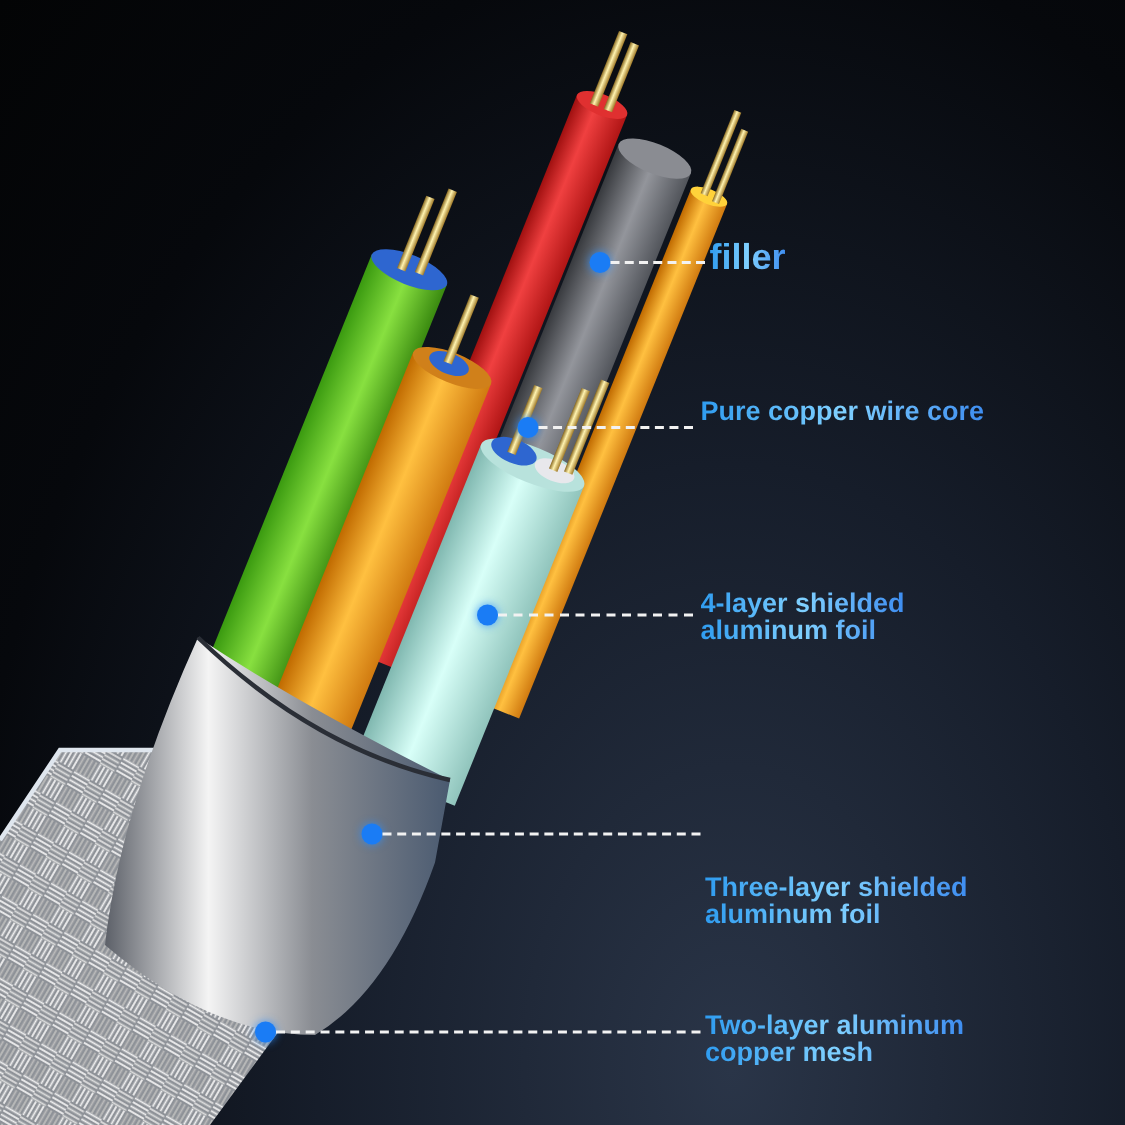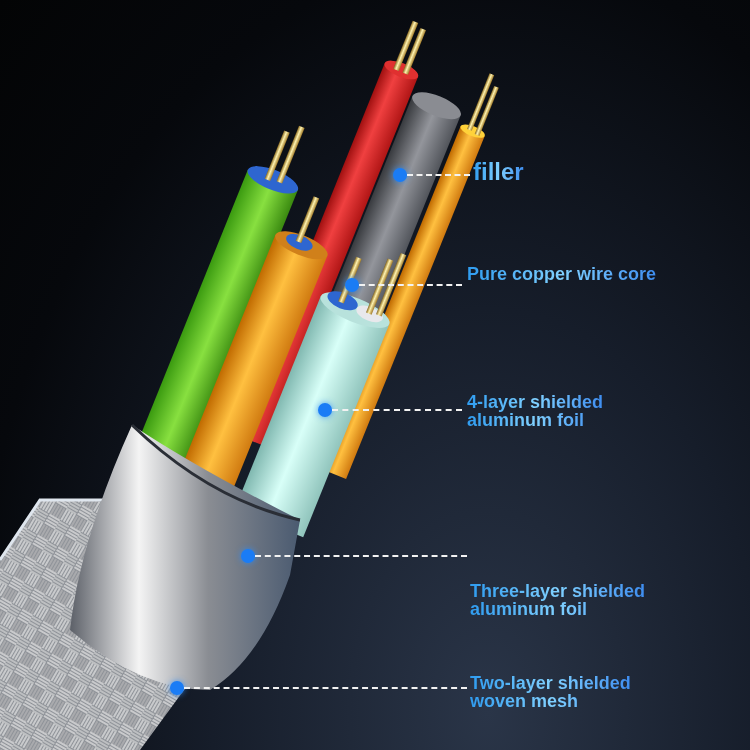--- a/index.html
+++ b/index.html
@@ -157,16 +157,16 @@
   <div class="leader" style="left:255px;top:555px;width:212px;"></div>
   <div class="label" style="left:470px;top:542px;font-size:18px;margin-top:40px;">
     <span class="ln">Three-layer shielded</span>
     <span class="ln">aluminum foil</span>
   </div>
 
   
   <div class="dot" style="left:170px;top:681px;"></div>
   <div class="leader" style="left:184px;top:687px;width:283px;"></div>
   <div class="label" style="left:470px;top:674px;font-size:18px;">
-    <span class="ln">Two-layer shielded</span>
-    <span class="ln">woven mesh</span>
+    <span class="ln">Two-layer aluminum</span>
+    <span class="ln">copper mesh</span>
   </div>
 </div>
 
 </body></html>

